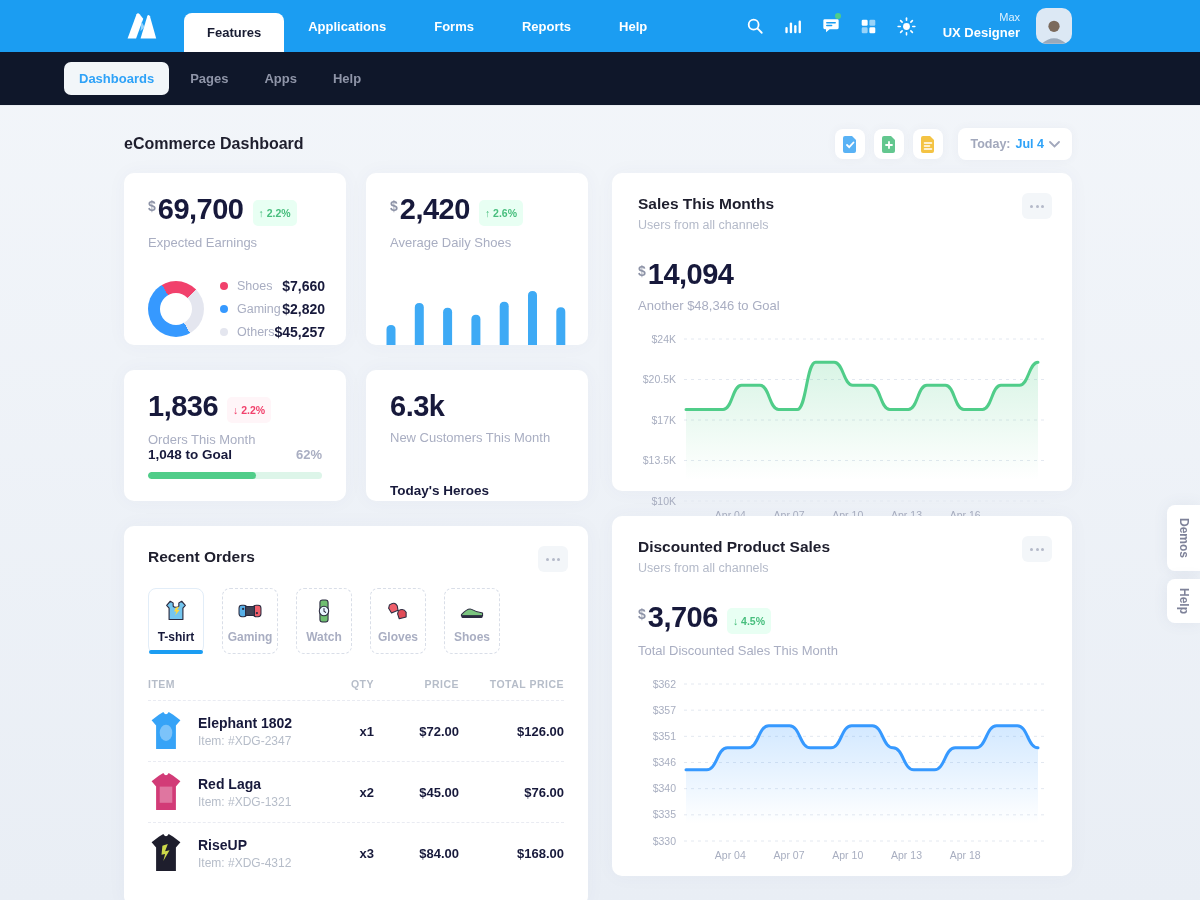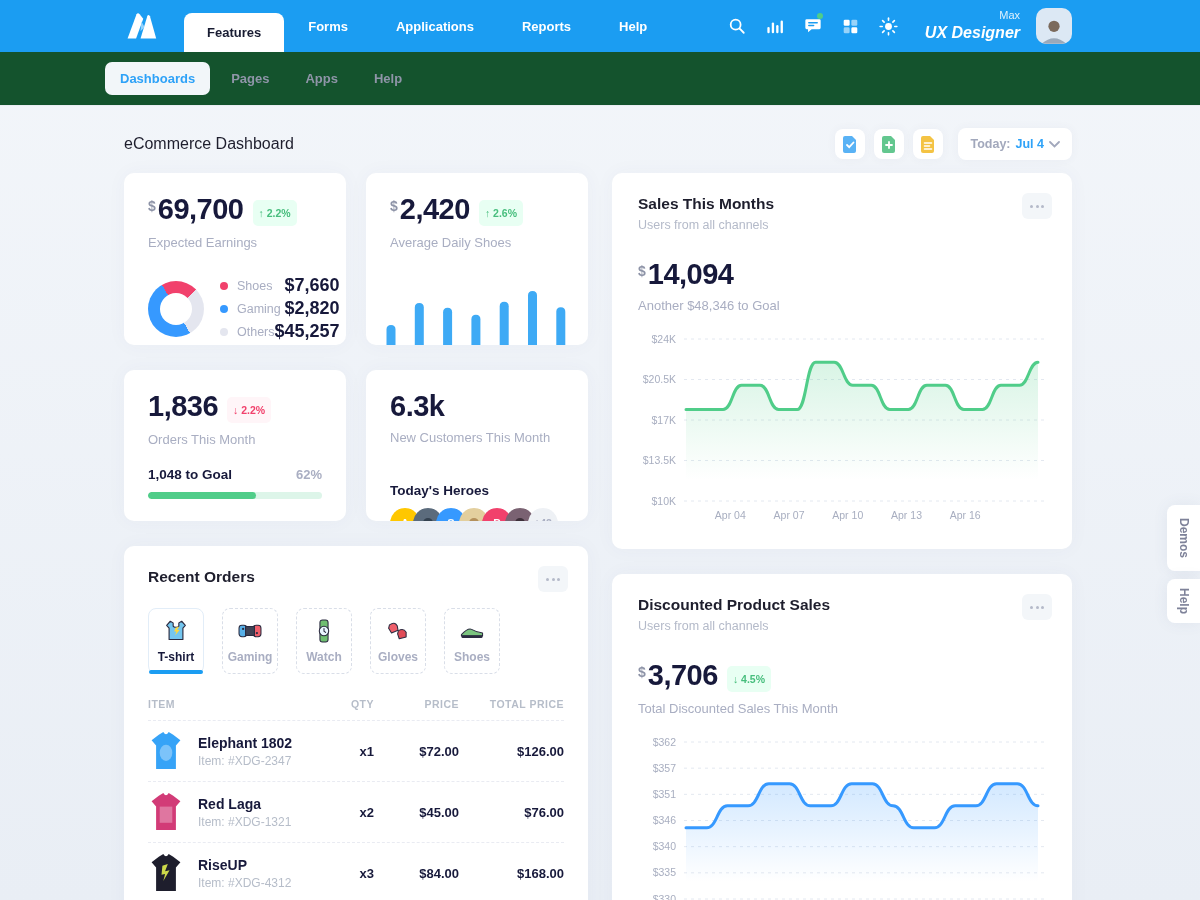--- a/index.html
+++ b/index.html
@@ -13,62 +13,62 @@
   .topbar { height:52px; background:#1b9df2; display:flex; align-items:stretch; padding:0 128px 0 124px; position:relative; }
   .logo { display:flex; align-items:center; margin-right:26px; }
   .main-tabs { display:flex; align-items:stretch; }
   .main-tab { display:flex; align-items:center; padding:0 24px; color:#fff; font-size:13px; font-weight:700; cursor:pointer; }
   .main-tab.active { background:#fff; color:#181c32; border-radius:8px 8px 0 0; margin-top:13px; padding:0 23px; }
   .topbar-right { margin-left:auto; display:flex; align-items:center; gap:6px; }
   .tb-icon-btn { width:32px; height:32px; display:flex; align-items:center; justify-content:center; position:relative; cursor:pointer; border-radius:6px; }
   .green-dot { position:absolute; top:3px; right:6px; width:6px; height:6px; border-radius:50%; background:#50cd89; }
   .user-meta { text-align:right; margin:0 10px 0 14px; line-height:1.25; }
   .user-name { font-size:11px; color:rgba(255,255,255,.85); }
-  .user-role { font-size:16px; font-weight:700; color:#fff;font-style:italic; }
+  .user-role { font-size:13px; font-weight:700; color:#fff; }
   .user-avatar { width:36px; height:36px; border-radius:10px; background:#dce8f4; display:flex; align-items:flex-end; justify-content:center; overflow:hidden; cursor:pointer; }
   
-  .subnav { height:53px; background:#14532d; display:flex; align-items:center; padding:0 128px 0 105px; gap:6px; box-shadow:0 1px 0 #e9edf2; }
+  .subnav { height:53px; background:#0f172a; display:flex; align-items:center; padding:0 128px 0 64px; gap:6px; box-shadow:0 1px 0 #e9edf2; }
   .subnav-item { font-size:13px; font-weight:700; color:#8f95a8; padding:9px 15px; border-radius:7px; cursor:pointer; }
   .subnav-item.active { background:#f2f6f9; color:#2ea2f8; }
   
   .content { padding:0 128px 0 124px; }
   .page-head { display:flex; align-items:center; margin-top:18px; height:42px; }
-  .page-title { font-size:16px; font-weight:400; color:#1e1e2d; }
+  .page-title { font-size:16px; font-weight:700; color:#1e1e2d; }
   .head-actions { margin-left:auto; display:flex; align-items:center; gap:9px; }
   .file-btn { width:30px; height:30px; background:#fff; border-radius:8px; display:flex; align-items:center; justify-content:center; cursor:pointer; box-shadow:0 0 10px rgba(76,87,125,.05); }
   .date-pill { height:32px; background:#fff; border-radius:8px; display:flex; align-items:center; padding:0 12px; gap:5px; margin-left:6px; cursor:pointer; box-shadow:0 0 10px rgba(76,87,125,.05); font-size:12.5px; font-weight:700; }
   .date-prefix { color:#a2a8bc; }
   .date-value { color:#2ea2f8; }
   
   .grid { display:flex; gap:24px; margin-top:8px; }
   .col-left { width:464px; }
   .col-right { width:460px; }
   .row2 { display:flex; gap:20px; margin-bottom:25px; }
   .card { background:#fff; border-radius:10px; box-shadow:0 0 20px rgba(76,87,125,.04); position:relative; }
   .card-sm { width:222px; height:172px; padding:22px 24px; overflow:hidden; }
-  .card-sm.h2 { height:151px; }
-  .card-tall { width:460px; height:376px; padding:22px 26px; margin-bottom:25px; }
+  .card-sm.h2 { height:131px; }
+  .card-tall { width:460px; height:318px; padding:22px 26px; margin-bottom:25px; }
   .card-wide { width:464px; height:380px; padding:22px 24px; }
   
   .value-row { display:flex; align-items:flex-start; }
   .cur { font-size:14px; font-weight:700; color:#8d93a7; margin-top:3px; }
   .big { font-size:29px; font-weight:800; color:#17193b; line-height:1; margin-left:2px; letter-spacing:-.5px; }
   .badge { font-size:10.5px; font-weight:800; padding:7px 6px; border-radius:5px; margin-left:9px; margin-top:5px; white-space:nowrap; }
   .badge.green { color:#47be7d; background:#e8fff3; }
   .badge.red { color:#f1416c; background:#fff5f8; }
   .muted { color:#a9aec2; font-size:13px; margin-top:9px; }
   
   .donut-row { display:flex; align-items:center; margin-top:24px; gap:16px; }
   .donut { width:56px; height:56px; border-radius:50%; position:relative; flex:none; }
   .donut-hole { position:absolute; inset:12px; background:#fff; border-radius:50%; }
   .legend { flex:1; }
   .legend-row { display:flex; align-items:center; font-size:12.5px; height:23px; }
   .legend-dot { width:8px; height:8px; border-radius:50%; margin-right:9px; flex:none; }
   .legend-label { color:#a9aec2; }
-  .legend-val { margin-left:auto; font-weight:800; color:#17193b; font-size:18px; }
+  .legend-val { margin-left:auto; font-weight:800; color:#17193b; font-size:14px; }
   .bars-svg { position:absolute; left:20px; bottom:0; }
   
   .goal-foot { position:absolute; left:24px; right:24px; bottom:22px; }
   .goal-line { display:flex; align-items:baseline;gap:8px; }
   .goal-label { font-size:13.5px; font-weight:800; color:#17193b; }
   .goal-pct { margin-left:auto; font-size:13px; color:#a9aec2; font-weight:600; }
   .progress { margin-top:10px; height:7px; border-radius:4px; background:#ddf5e9; overflow:hidden; }
   .progress-fill { height:100%; border-radius:4px; background:#50cd89; }
   
   .heroes-title { font-size:13.5px; font-weight:800; color:#17193b; margin-top:38px; }
@@ -112,22 +112,22 @@
 <header class="topbar">
   <div class="logo">
     <svg width="34" height="34" viewBox="0 0 38 36">
       <path d="M4 32 L14 5 Q15.5 2.5 17.5 5 L21.5 10 L13.5 32 Z" fill="#fff"></path>
       <path d="M18.5 32 L26 7 Q27 4.5 29 7 L36 32 Z" fill="#fff"></path>
       <path d="M19.5 13 L23 19 L18.5 24 Z" fill="#9ed9ff" opacity=".9"></path>
     </svg>
   </div>
   <nav class="main-tabs">
     <div class="main-tab active">Features</div>
+    <div class="main-tab">Applications</div>
     <div class="main-tab">Forms</div>
-    <div class="main-tab">Applications</div>
     <div class="main-tab">Reports</div>
     <div class="main-tab">Help</div>
   </nav>
   <div class="topbar-right">
     <div class="tb-icon-btn">
       <svg width="18" height="18" viewBox="0 0 20 20" fill="none" stroke="#fff" stroke-width="2" stroke-linecap="round">
         <circle cx="8.5" cy="8.5" r="5.5"></circle>
           <path d="M13 13 L17.5 17.5"></path>
       </svg>
     </div>

